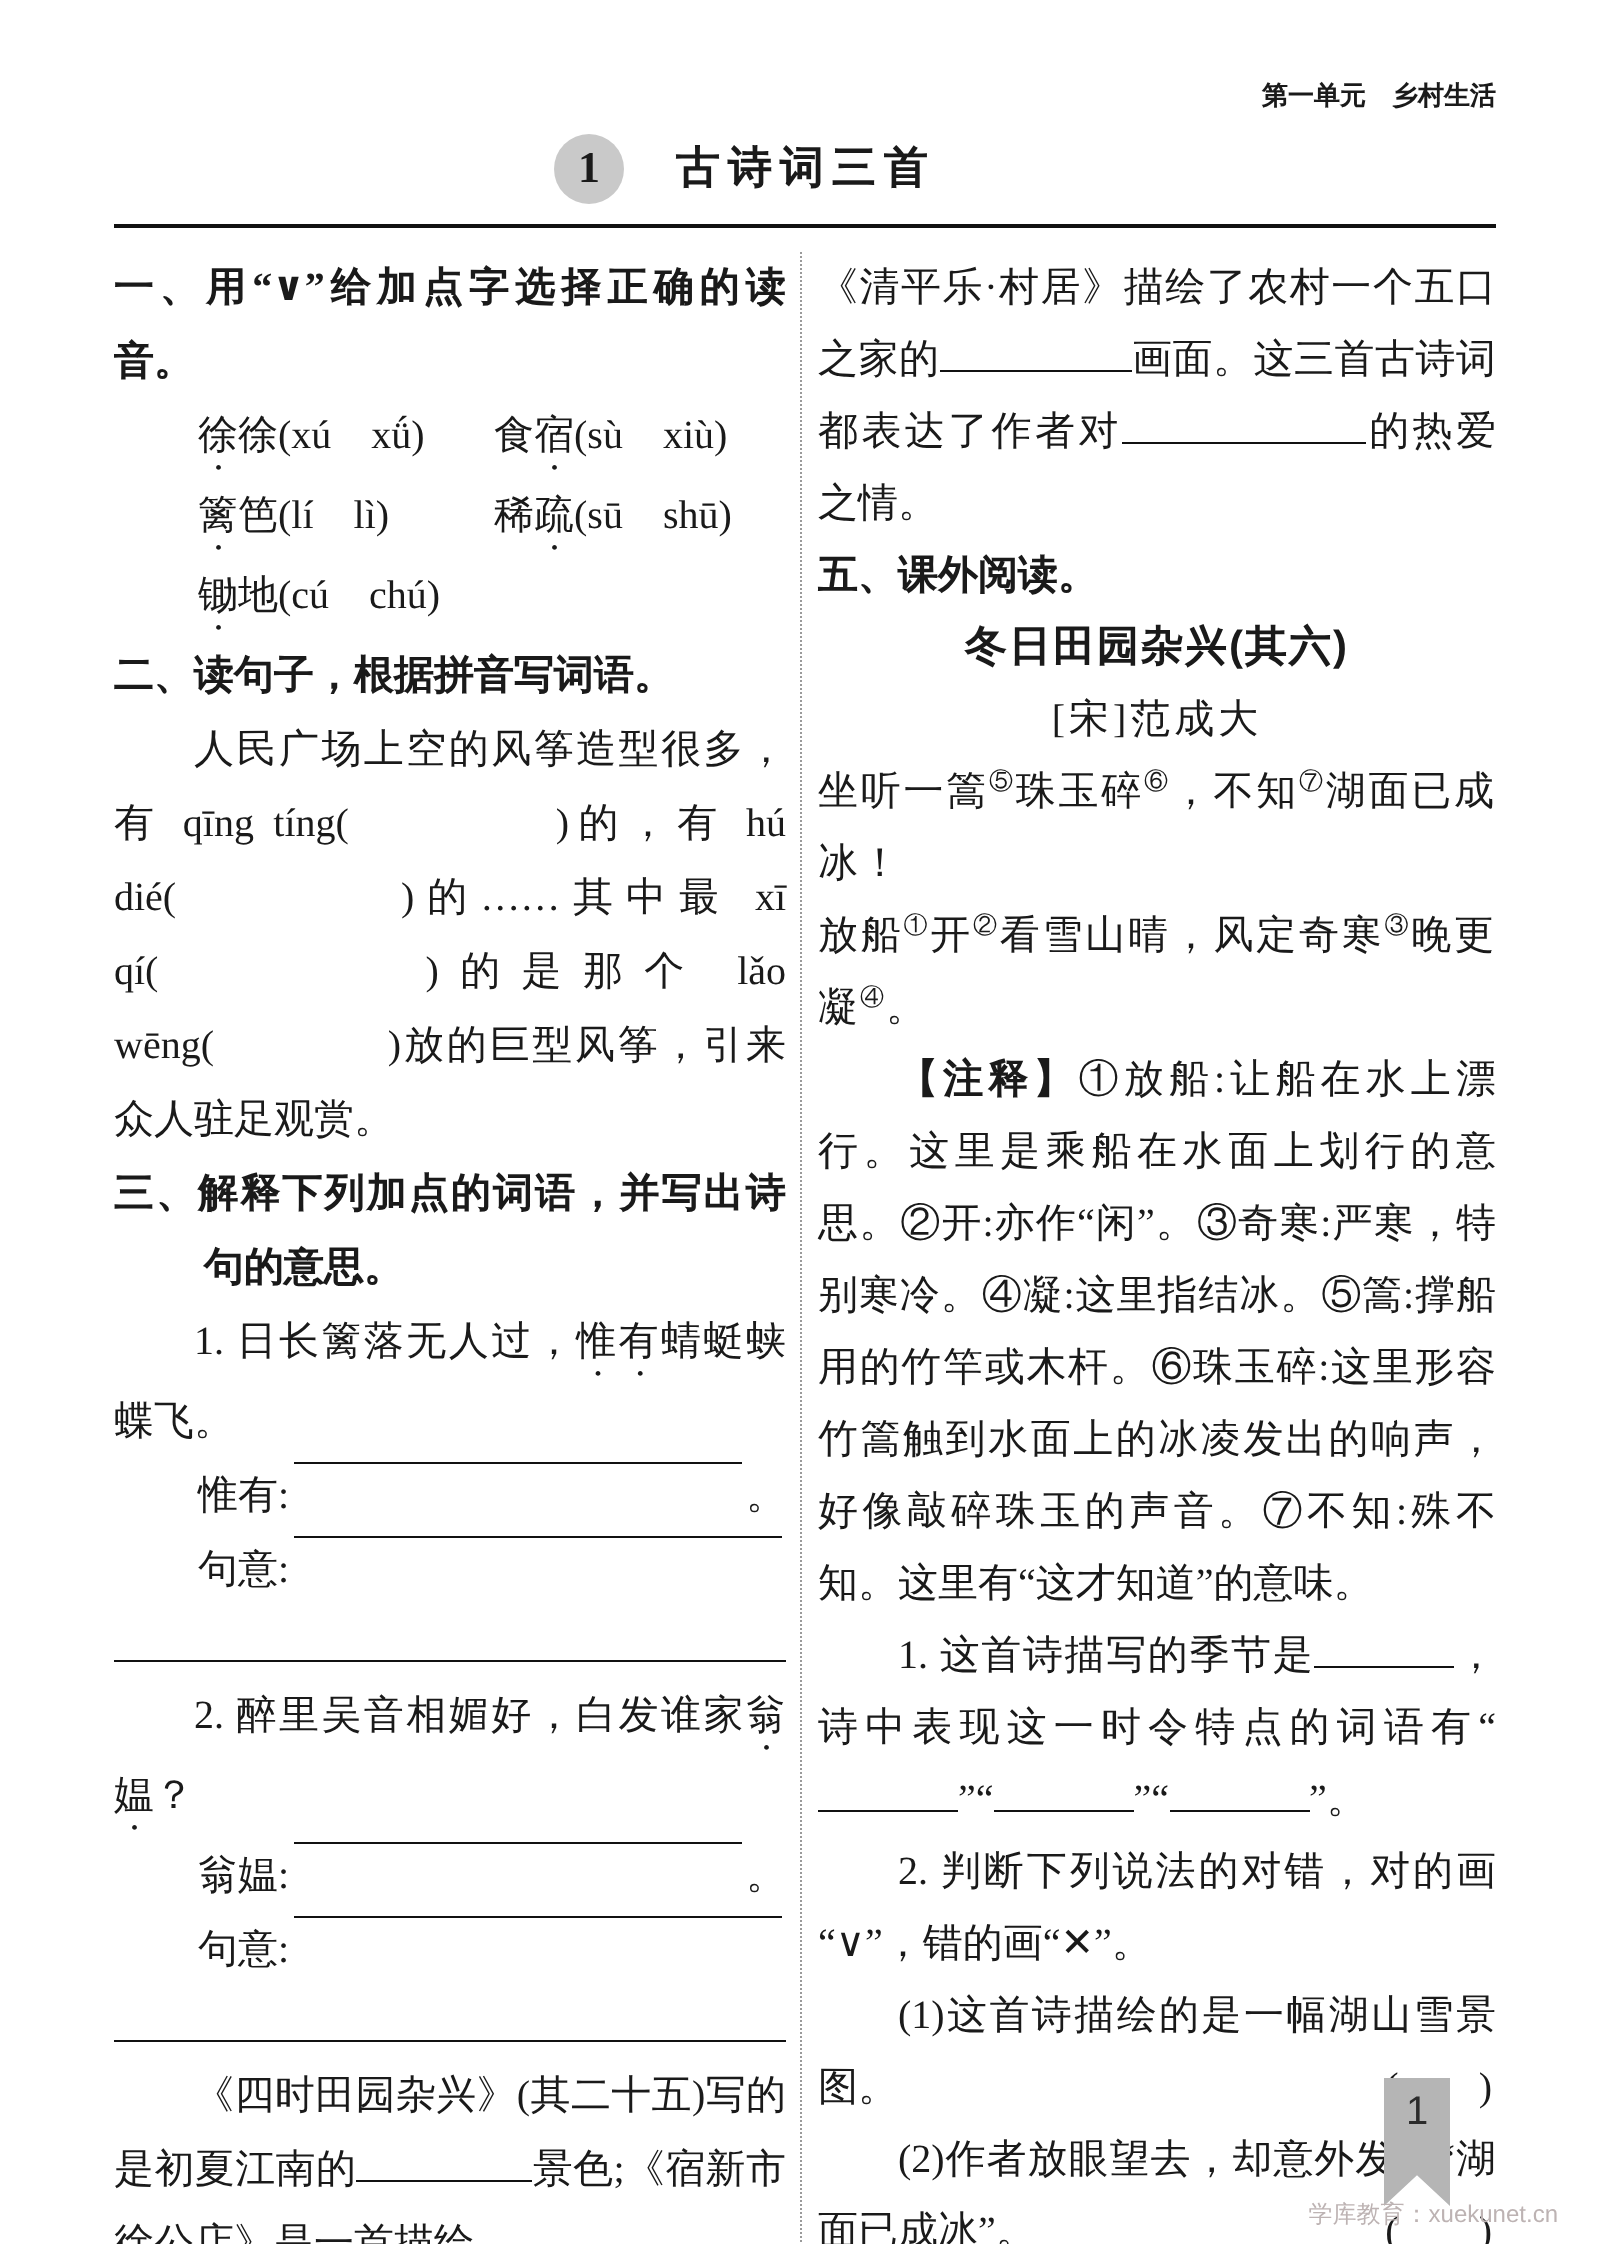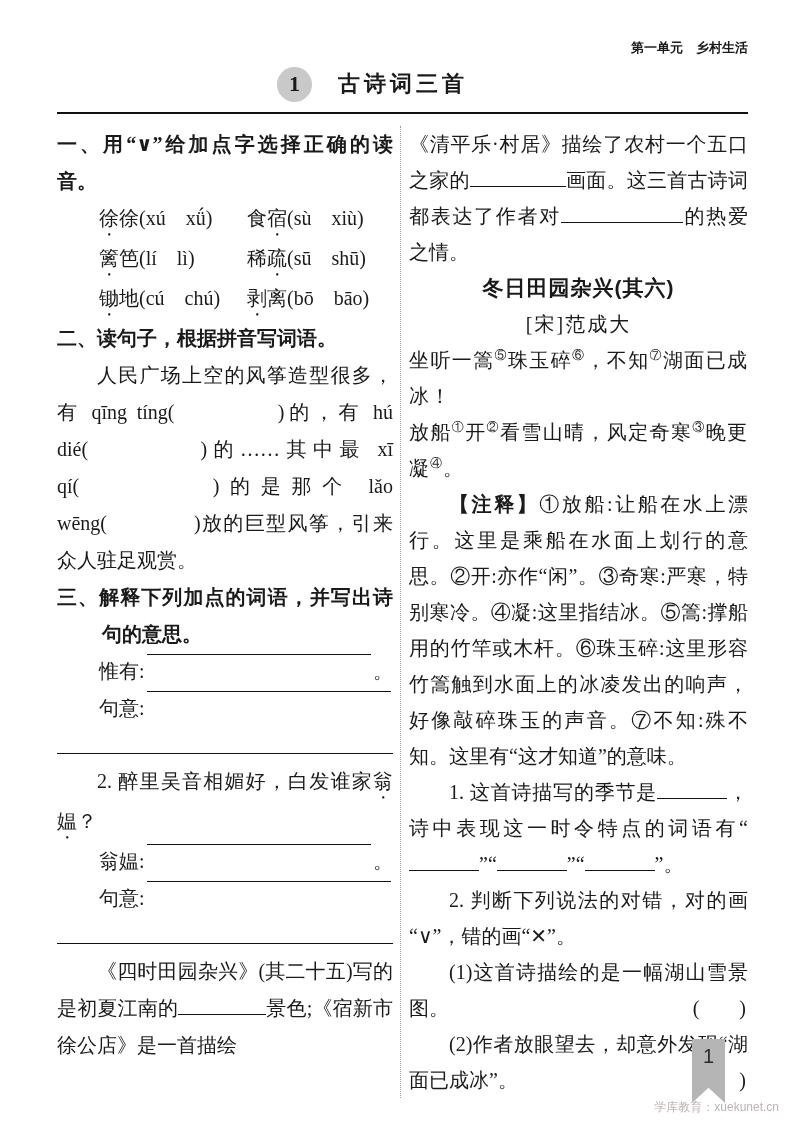--- a/index.html
+++ b/index.html
@@ -81,28 +81,28 @@
 
     <div class="col col-left">
 
       <p class="h">一、用“∨”给加点字选择正确的读音。</p>
       <div class="words">
         <div class="word"><span></span><span class="em-dot">徐</span><span>徐(xú　xǘ)</span></div>
         <div class="word"><span>食</span><span class="em-dot">宿</span><span>(sù　xiù)</span></div>
         <div class="word"><span></span><span class="em-dot">篱</span><span>笆(lí　lì)</span></div>
         <div class="word"><span>稀</span><span class="em-dot">疏</span><span>(sū　shū)</span></div>
         <div class="word"><span></span><span class="em-dot">锄</span><span>地(cú　chú)</span></div>
-        <div class="word"><span></span><span class="em-dot">剥</span><span>离(bō　bāo)</span></div>
       </div>
 
       <p class="h">二、读句子，根据拼音写词语。</p>
       <p class="indent">人民广场上空的风筝造型很多，有 qīng tíng(　　　　)的，有 hú dié(　　　　)的……其中最 xī qí(　　　　)的是那个 lǎo wēng(　　　　)放的巨型风筝，引来众人驻足观赏。</p>
 
       <p class="h hang">三、解释下列加点的词语，并写出诗句的意思。</p>
 
+      <p class="indent"><span>1. 日长篱落无人过，</span><span class="em-dot">惟有</span><span>蜻蜓蛱蝶飞。</span></p>
       <div class="blank-row">
           <span class="lbl">惟有:</span>
           <span class="line"></span>
           <span class="end">。</span>
         </div>
       <div class="blank-row">
           <span class="lbl">句意:</span>
           <span class="line"></span>
         </div>
       <div class="rule-line"></div>
@@ -121,20 +121,21 @@
 
       <p class="indent"><span>《四时田园杂兴》(其二十五)写的是初夏江南的</span><span class="ib w85"></span><span>景色;《宿新市徐公店》是一首描绘</span></p>
     </div>
 
     <div class="divider"></div>
 
     <div class="col col-right">
 
       <p><span>《清平乐·村居》描绘了农村一个五口之家的</span><span class="ib w95"></span><span>画面。这三首古诗词都表达了作者对</span><span class="ib w120"></span><span>的热爱之情。</span></p>
 
+      <p class="h">五、课外阅读。</p>
 
       <p class="poem-title">冬日田园杂兴(其六)</p>
       <p class="poem-author">[宋]范成大</p>
       <p class="poem-line">坐听一篙<sup>⑤</sup>珠玉碎<sup>⑥</sup>，不知<sup>⑦</sup>湖面已成冰！</p>
       <p class="poem-line">放船<sup>①</sup>开<sup>②</sup>看雪山晴，风定奇寒<sup>③</sup>晚更凝<sup>④</sup>。</p>
 
       <p class="indent"><span class="h">【注释】</span><span>①放船:让船在水上漂行。这里是乘船在水面上划行的意思。②开:亦作“闲”。③奇寒:严寒，特别寒冷。④凝:这里指结冰。⑤篙:撑船用的竹竿或木杆。⑥珠玉碎:这里形容竹篙触到水面上的冰凌发出的响声，好像敲碎珠玉的声音。⑦不知:殊不知。这里有“这才知道”的意味。</span></p>
 
       <p class="indent"><span>1. 这首诗描写的季节是</span><span class="ib w70"></span><span>，诗中表现这一时令特点的词语有“</span><span class="ib w70"></span><span>”“</span><span class="ib w70"></span><span>”“</span><span class="ib w70"></span><span>”。</span></p>
 

